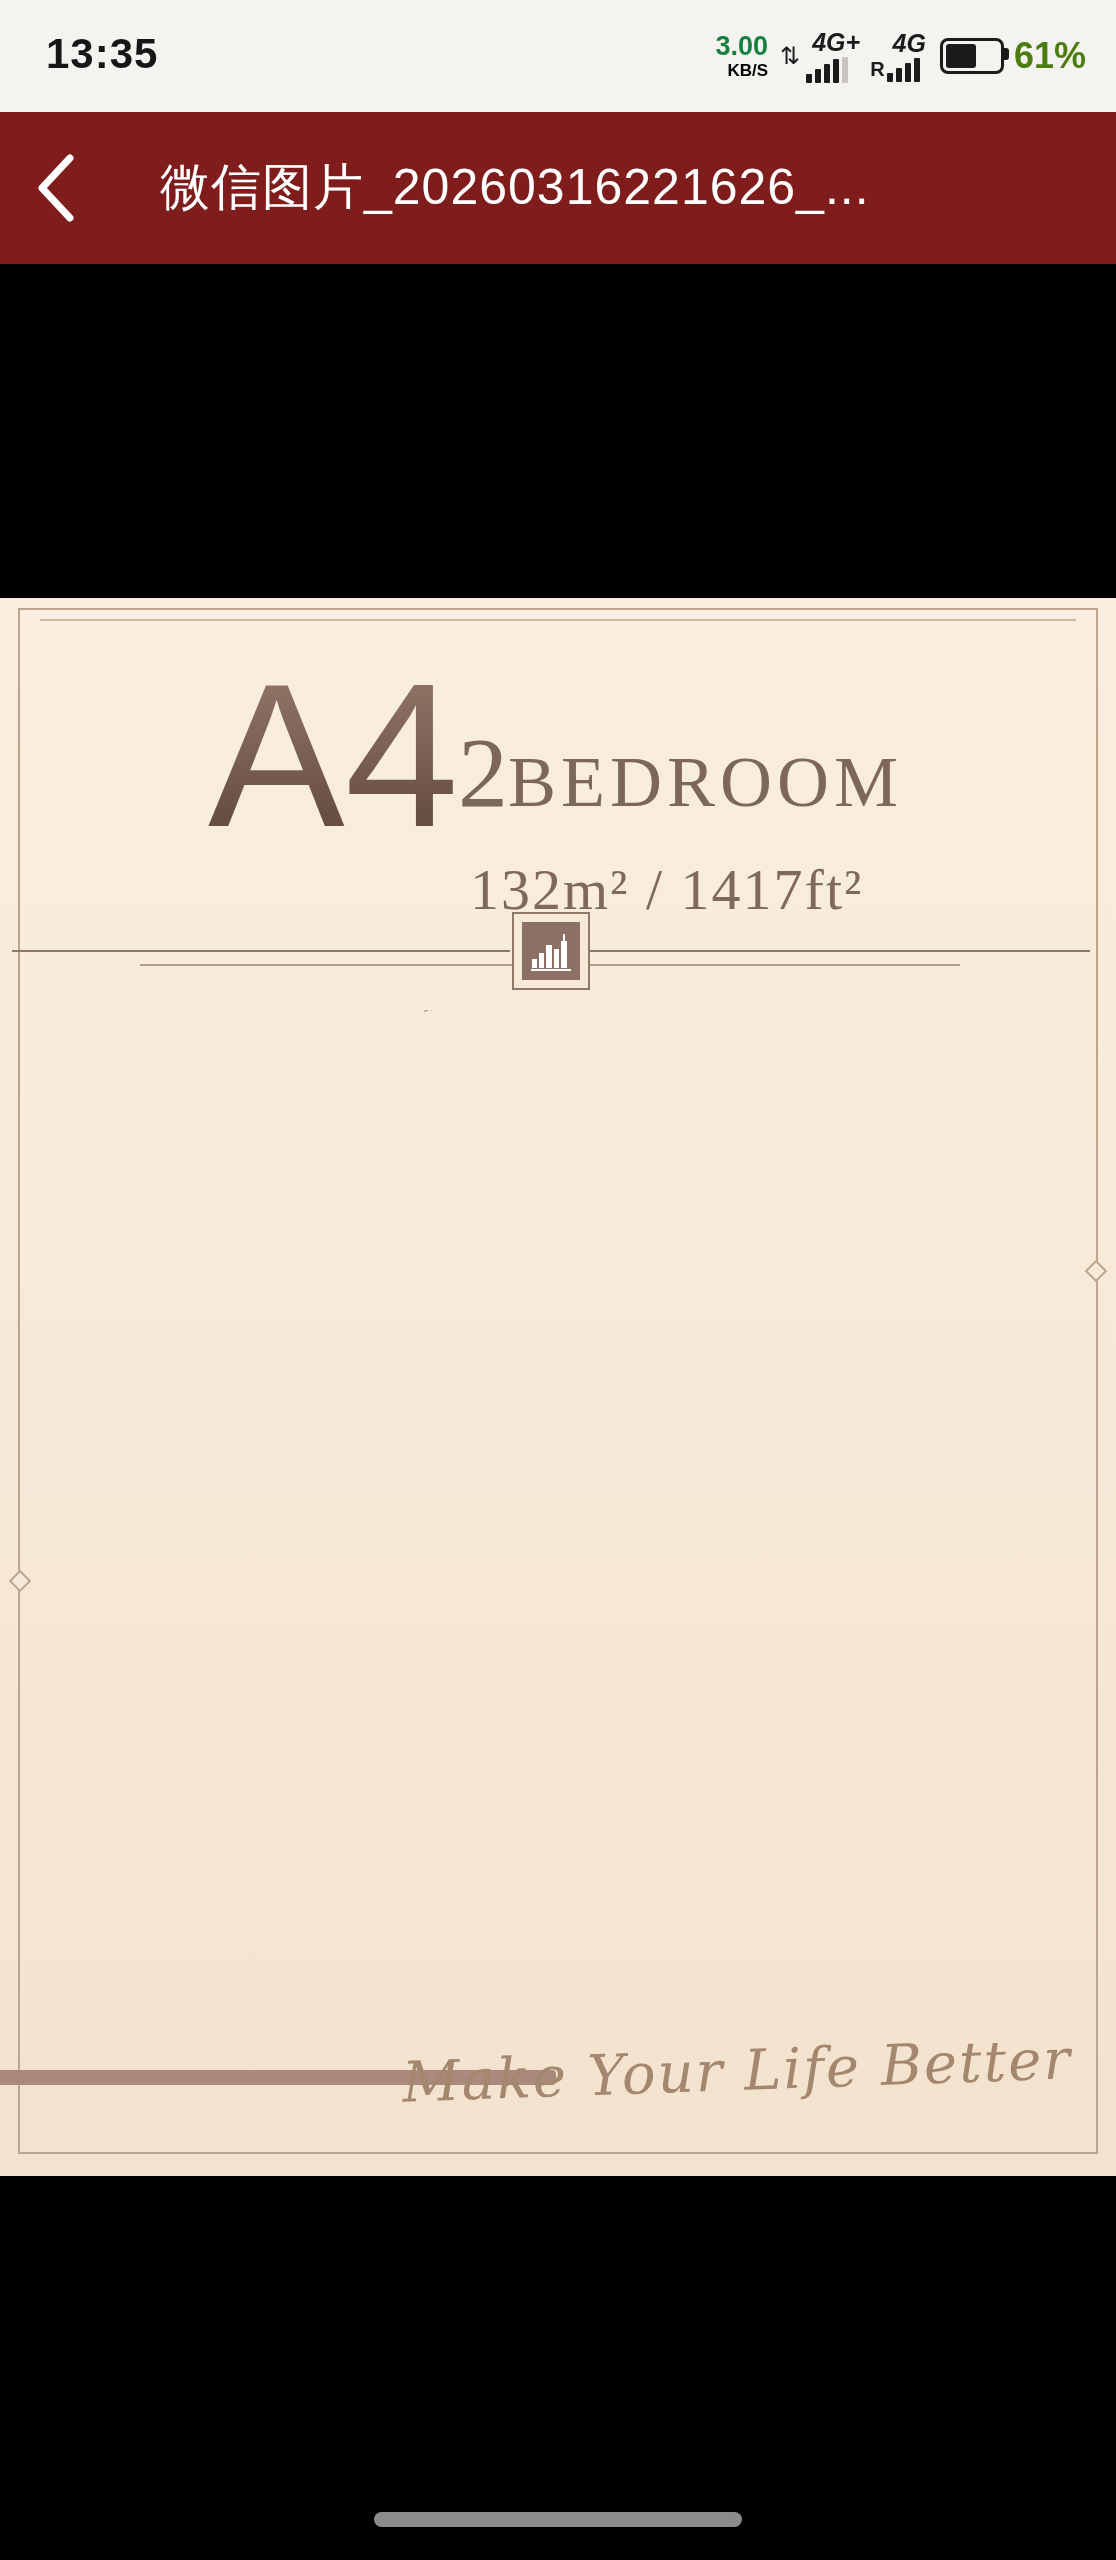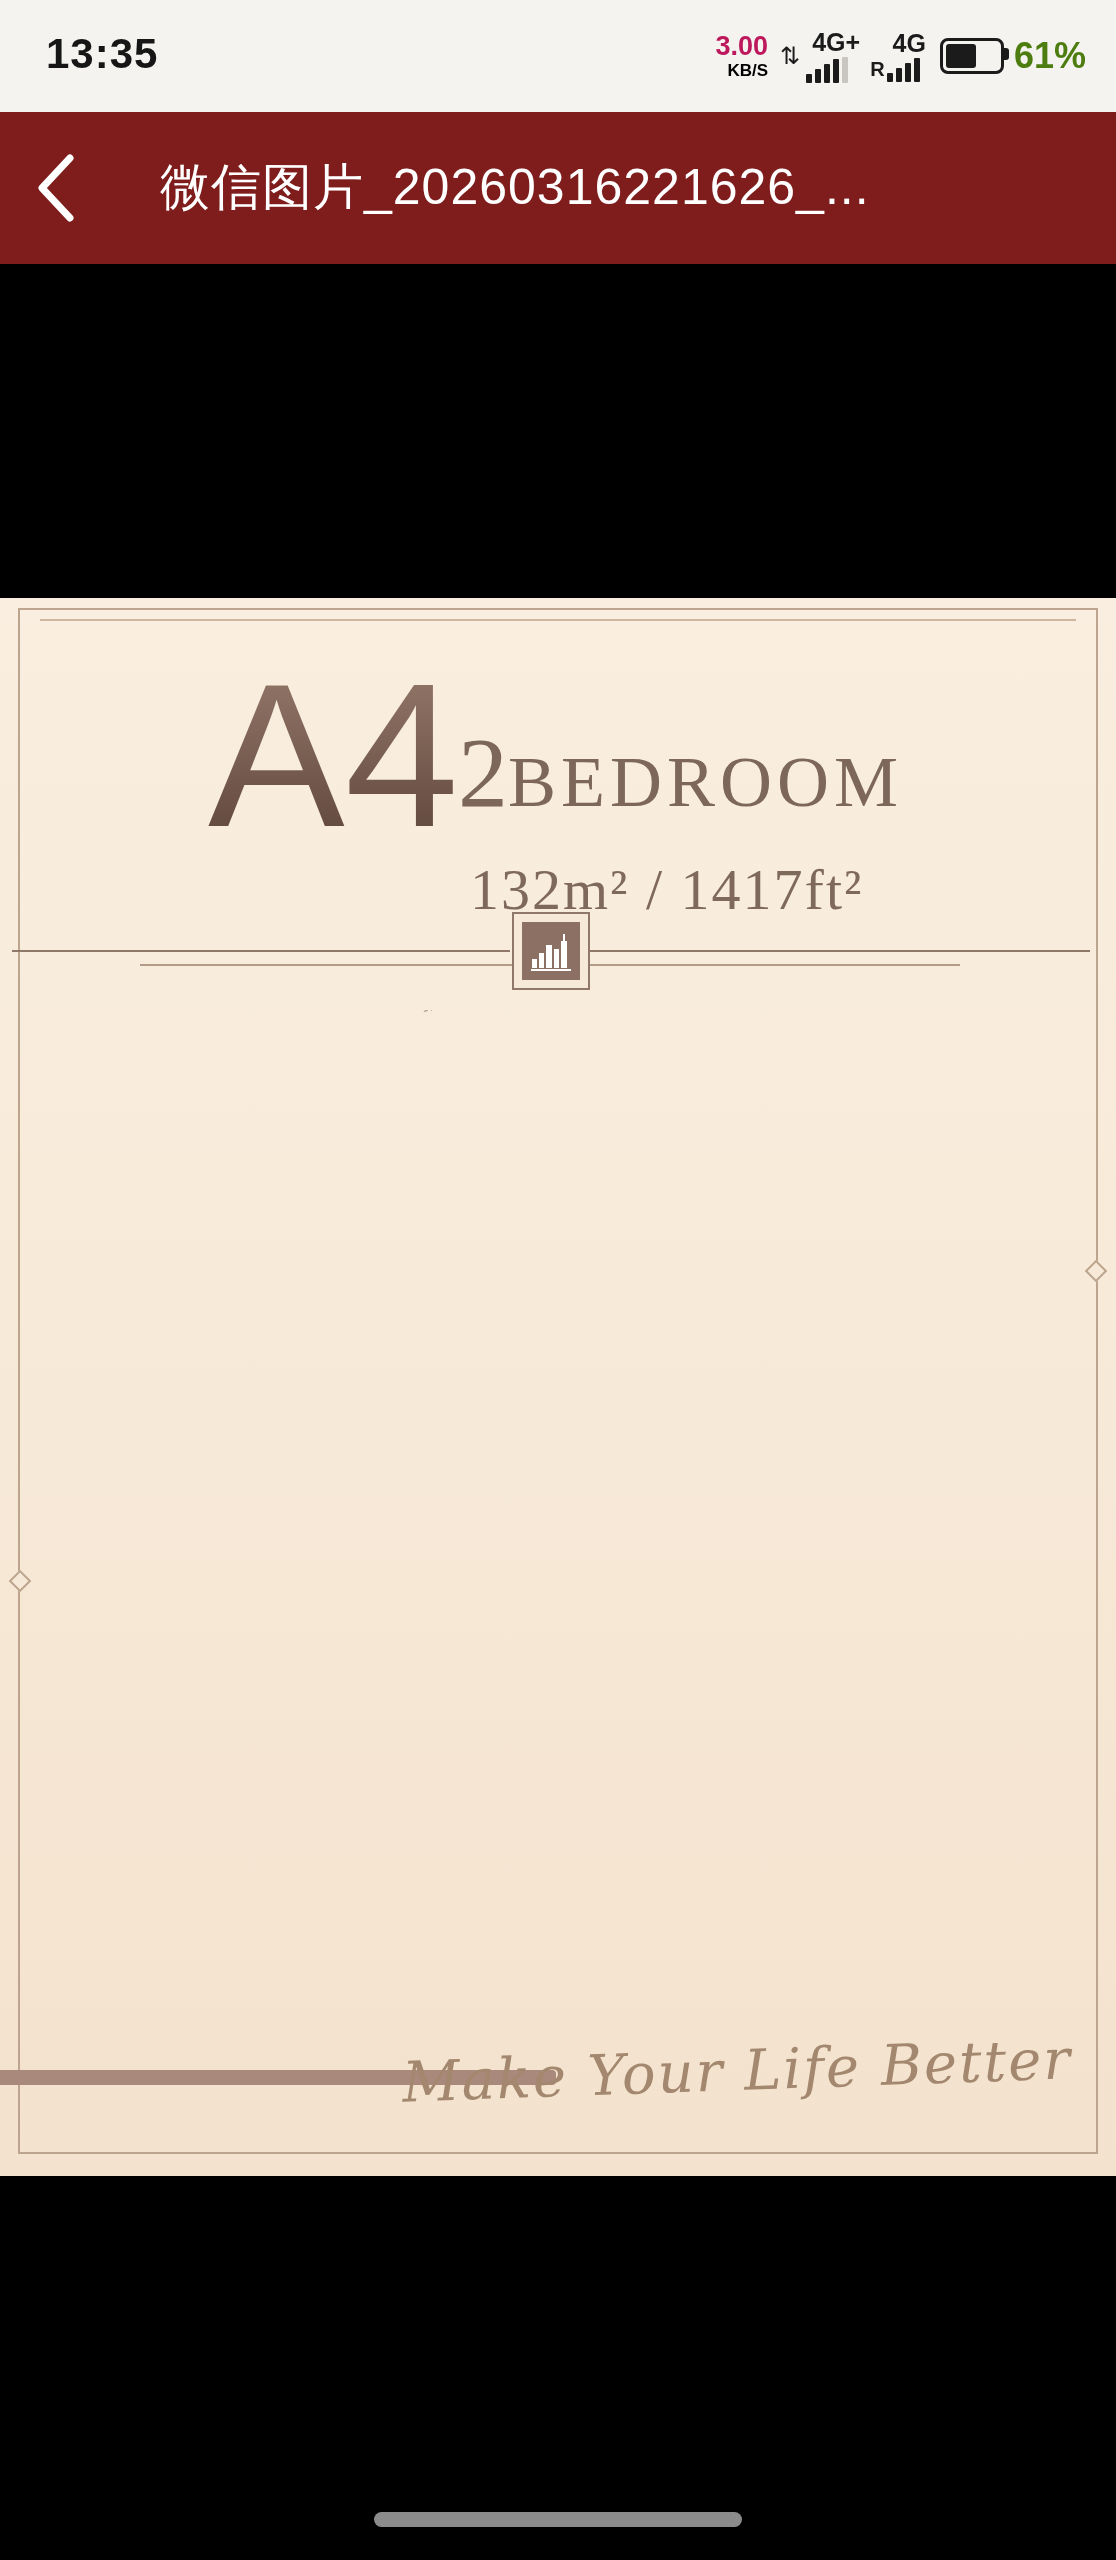--- a/index.html
+++ b/index.html
@@ -4,24 +4,24 @@
 <style>
   html,body{margin:0;padding:0;background:#000;width:1116px;height:2560px;overflow:hidden;
     font-family:"Liberation Sans",sans-serif;-webkit-font-smoothing:antialiased;}
   #screen{position:relative;width:1116px;height:2560px;background:#000;}
 
   
   #statusbar{position:absolute;top:0;left:0;width:1116px;height:112px;background:#f5f3f0;}
   #clock{position:absolute;left:46px;top:30px;font-size:42px;font-weight:600;color:#161616;letter-spacing:1px;}
   #sb-right{position:absolute;right:30px;top:0;height:112px;display:flex;align-items:center;gap:10px;}
   .speed{display:flex;flex-direction:column;align-items:flex-end;line-height:1;margin-right:2px;}
-  .speed .v{font-size:27px;font-weight:700;color:#be185d;}
+  .speed .v{font-size:27px;font-weight:700;color:#15803d;}
   .speed .u{font-size:17px;font-weight:700;color:#000000;margin-top:2px;}
   .updown{font-size:24px;color:#1b1b1b;margin-right:-4px;}
-  .netgrp{display:flex;flex-direction:column;align-items:flex-start;line-height:1;}
+  .netgrp{display:flex;flex-direction:column;align-items:flex-start;line-height:1;font-style:italic;}
   .netgrp .lbl{font-size:25px;font-weight:700;color:#1b1b1b;margin-left:6px;}
   .barsrow{display:flex;align-items:flex-end;gap:3px;margin-top:2px;}
   .barsrow i{display:block;width:6px;background:#1b1b1b;border-radius:1px;}
   .b1{height:9px}.b2{height:14px}.b3{height:19px}.b4{height:24px}
   .bgray{height:26px;background:#c9c6c1 !important;}
   .rlbl{font-size:20px;font-weight:700;color:#1b1b1b;align-self:flex-end;margin-right:-2px;margin-bottom:1px;}
   .battery{position:relative;width:58px;height:30px;border:3px solid #1b1b1b;border-radius:8px;margin-left:4px;}
   .battery .fill{position:absolute;left:3px;top:3px;bottom:3px;width:30px;background:#1b1b1b;border-radius:3px;}
   .battery .nub{position:absolute;right:-8px;top:7px;width:5px;height:12px;background:#1b1b1b;border-radius:0 3px 3px 0;}
   .pct{font-size:36px;font-weight:600;color:#4d7c0f;}

